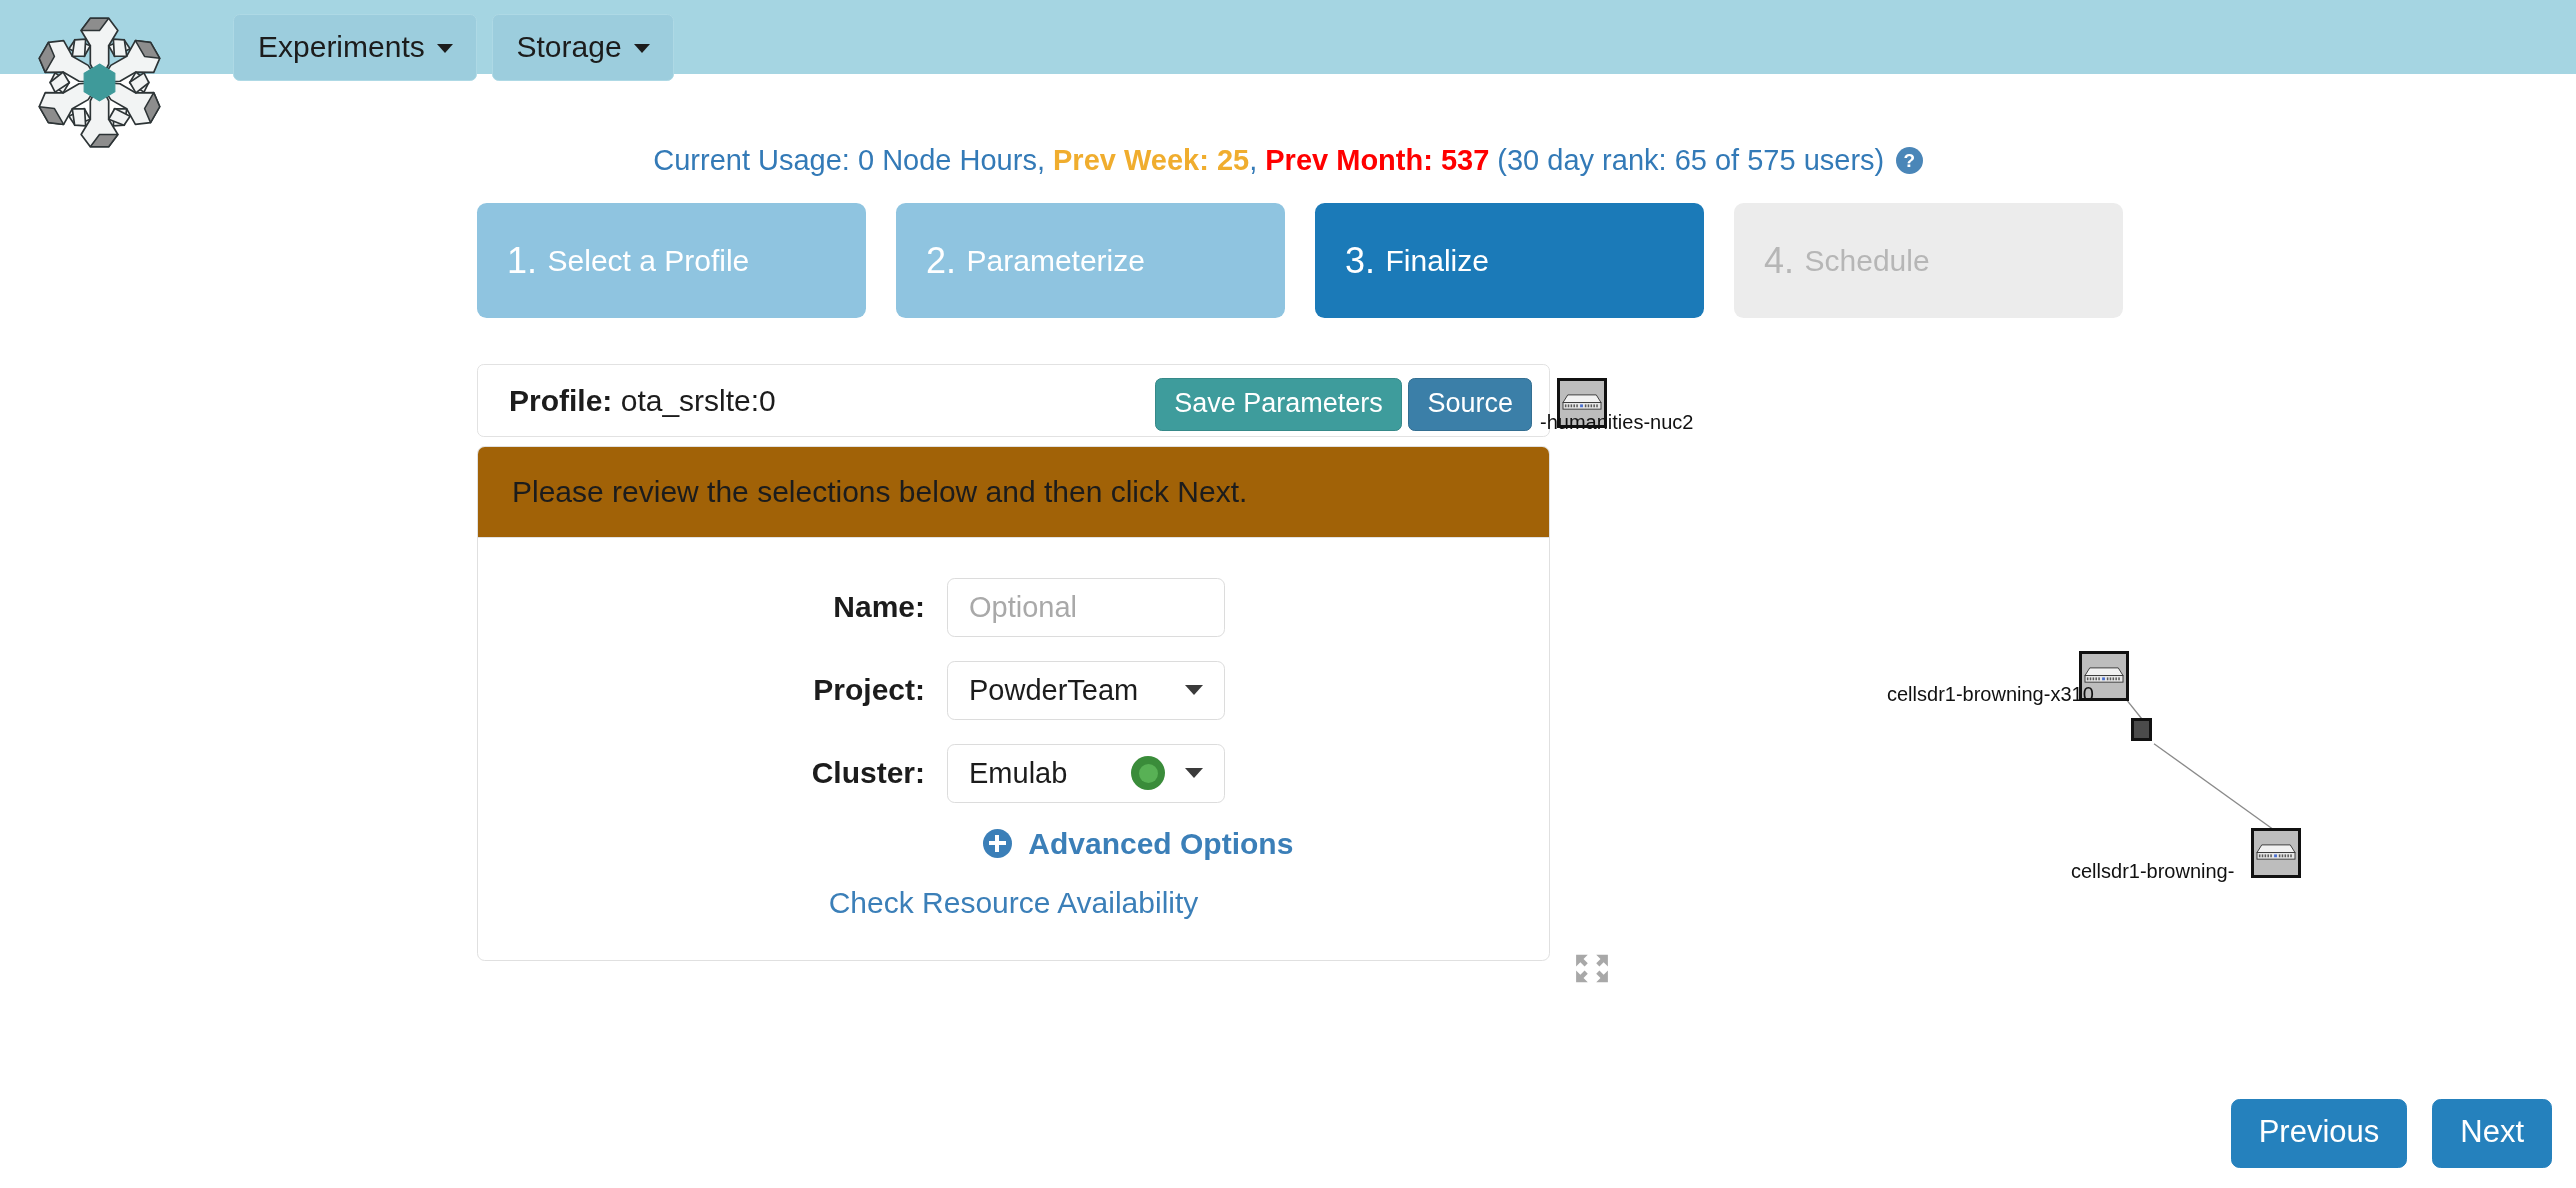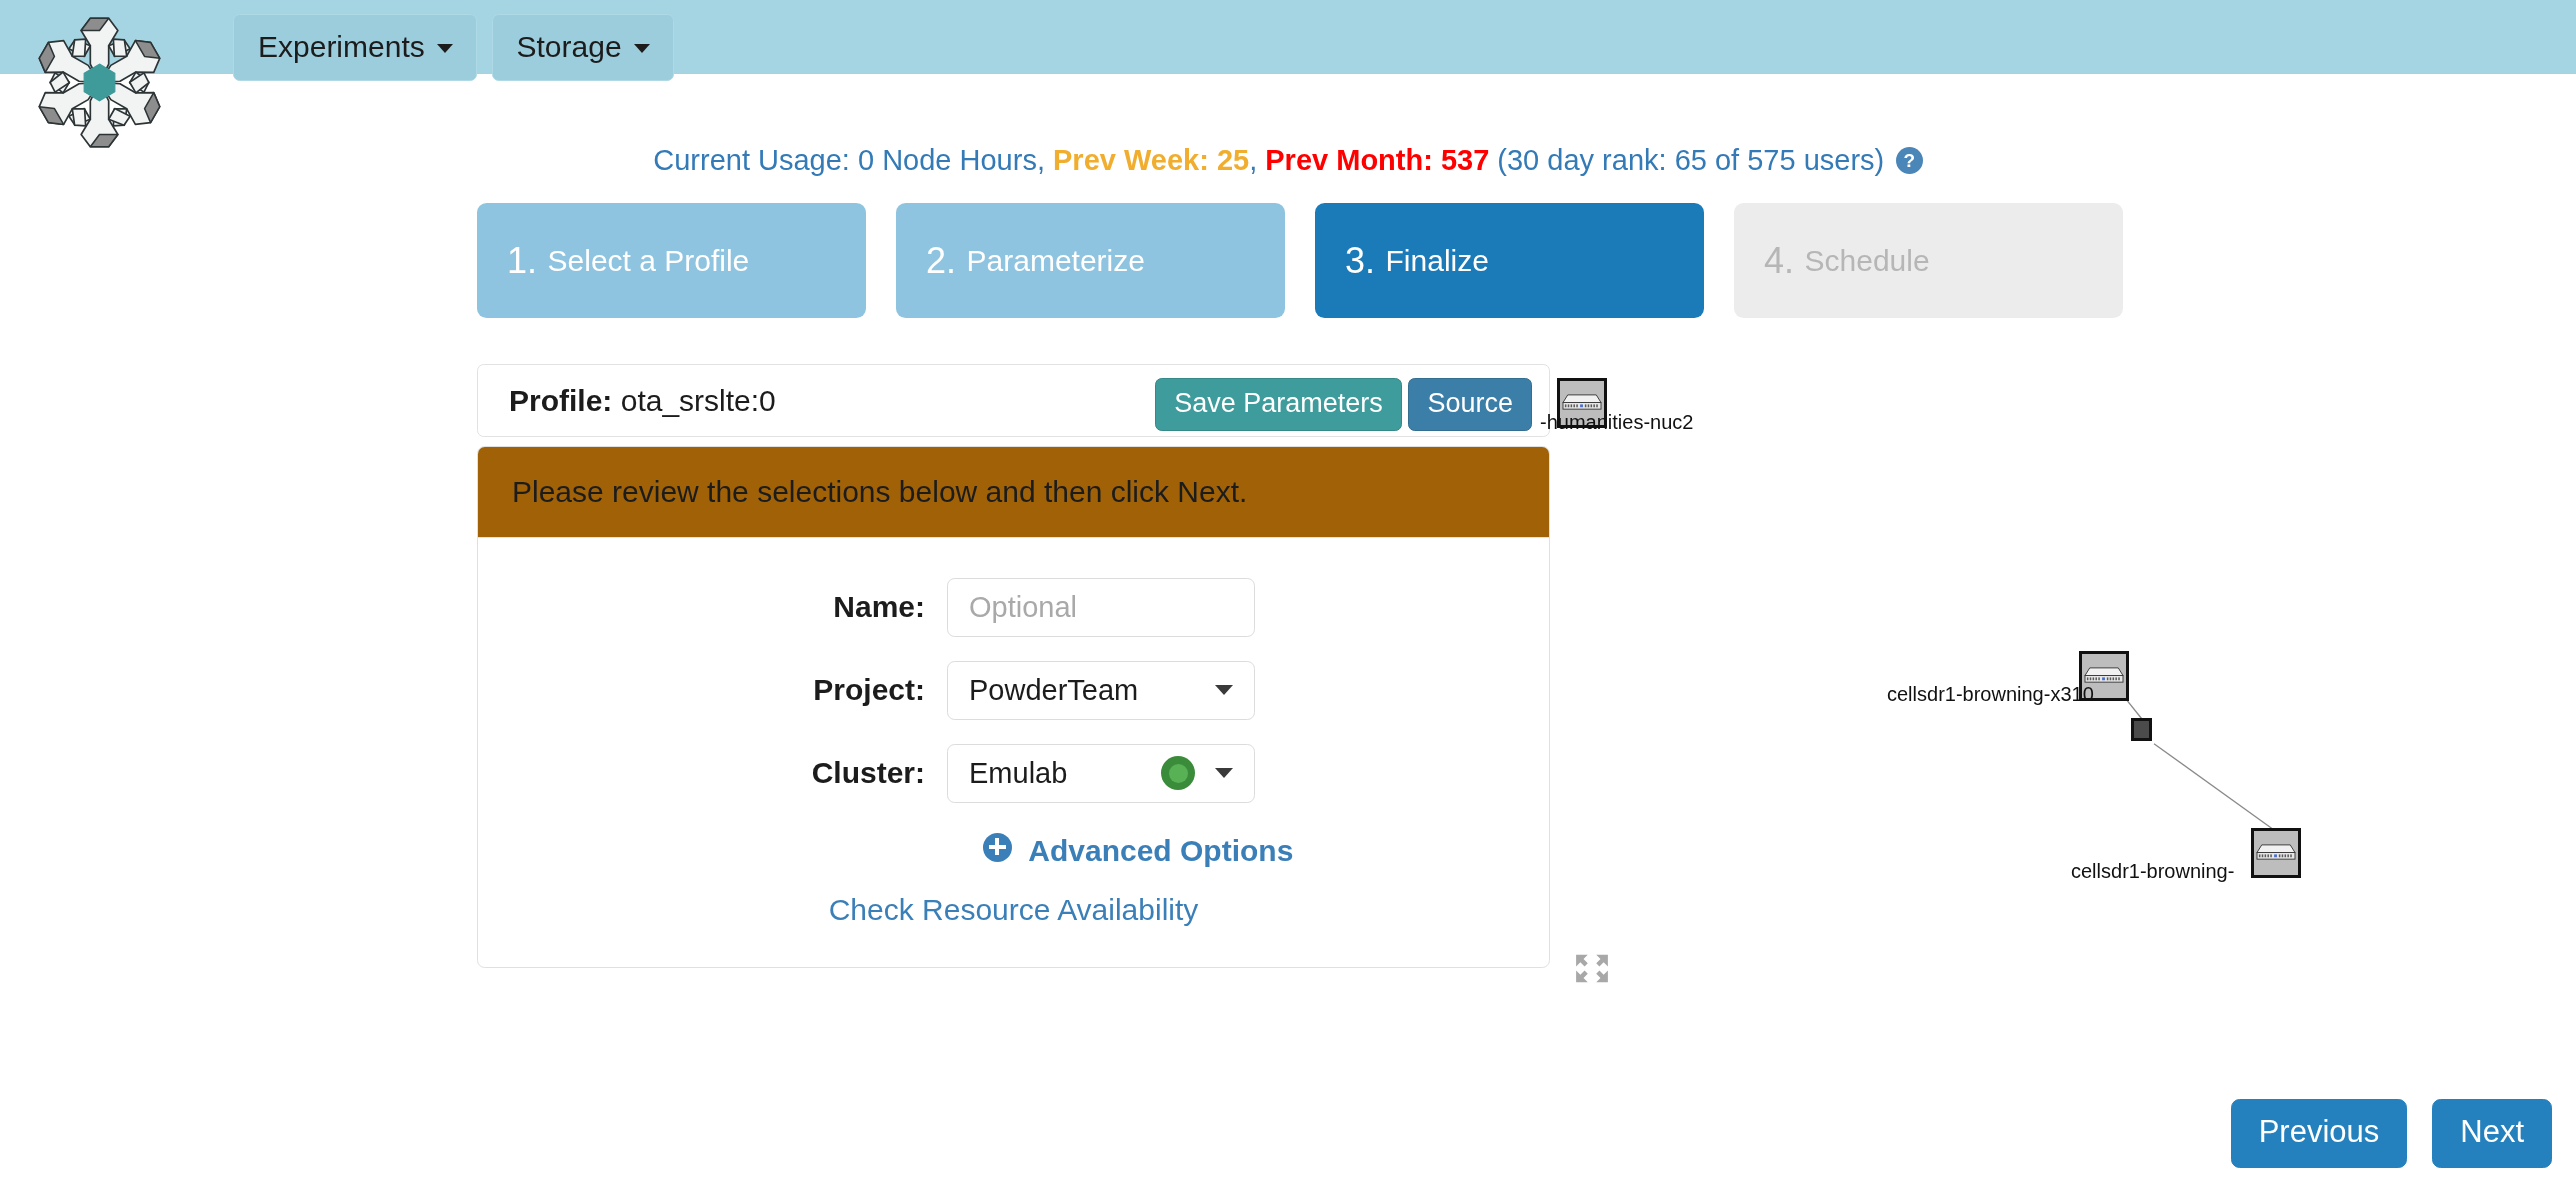--- a/index.html
+++ b/index.html
@@ -126,21 +126,21 @@
   }
   .panel-body { padding: 40px 0 40px 0; }
 
   .form-row { display: flex; align-items: center; margin-bottom: 24px; }
   .form-label {
     width: 469px; text-align: right; padding-right: 22px;
     font-size: 30px; font-weight: bold; color: #1c1c1c;
   }
   .field {
     position: relative;
-    width: 308px; height: 59px;
+    width: 278px; height: 59px;
     border: 1px solid #dcdcdc; border-radius: 7.7px;
     background: #ffffff;
     display: flex; align-items: center;
     padding-left: 21px;
     font-size: 29px; color: #1c1c1c;
     cursor: text;
   }
   .field.select { cursor: pointer; padding-right: 56px; }
   .field .placeholder { color: #a9a9a9; }
   .sel-caret {
@@ -165,21 +165,21 @@
   .plus-icon {
     width: 29px; height: 29px; border-radius: 50%;
     background: #3b7fb8; position: relative; margin-right: 16.3px;
     cursor: pointer; flex: none;
   }
   .plus-icon::before, .plus-icon::after {
     content: ""; position: absolute; background: #ffffff;
   }
   .plus-icon::before { left: 12.4px; top: 5.7px; width: 3.8px; height: 17px; }
   .plus-icon::after { left: 5.7px; top: 12.4px; width: 17px; height: 3.8px; }
-  .adv-link { font-size: 30px; font-weight: bold; color: #3b7fb8; cursor: pointer; margin-top: 7px; }
+  .adv-link { font-size: 30px; font-weight: bold; color: #3b7fb8; cursor: pointer; }
 
   .check-link {
     text-align: center; margin-top: 25px;
     font-size: 30px; color: #3b7fb8; cursor: pointer;
   }
 
   
   .topo { position: absolute; left: 1557px; top: 378px; width: 995px; height: 651px; }
   .node {
     position: absolute;

